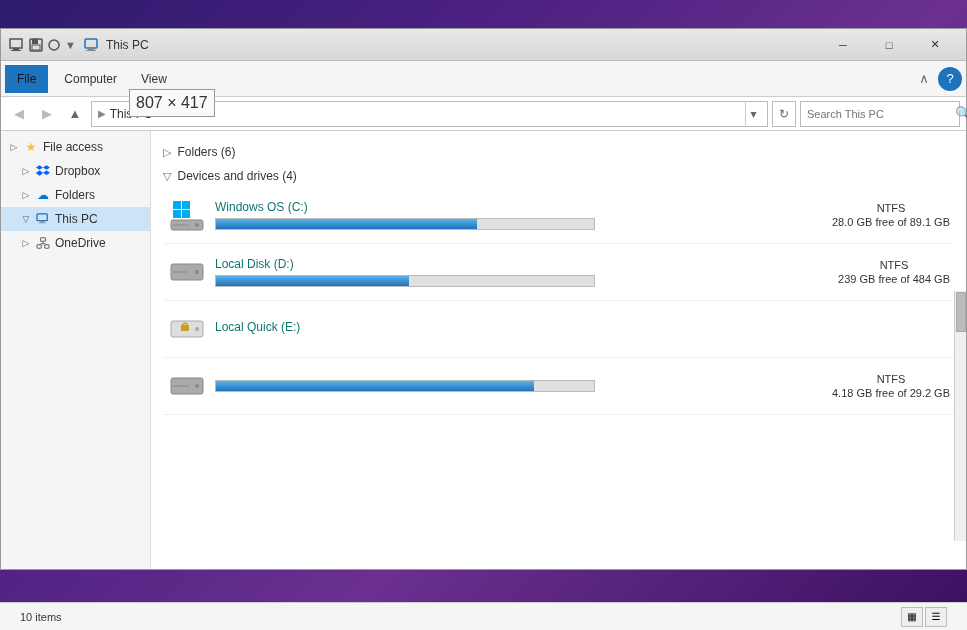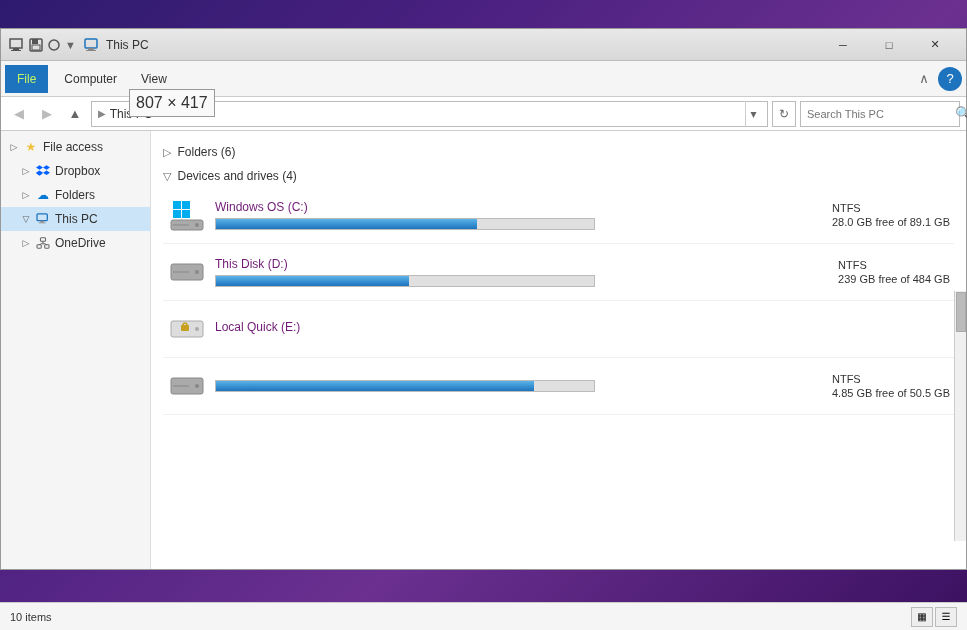--- a/index.html
+++ b/index.html
@@ -72,21 +72,21 @@
       background: #f5f5f5;
       border-bottom: 1px solid #ccc;
       height: 36px;
       display: flex;
       align-items: center;
       padding: 0 4px;
       flex-shrink: 0;
     }
     .toolbar-file-btn {
       background: #1e73be;
-      color: #bef264;
+      color: #0f172a;
       padding: 4px 12px;
       height: 28px;
       border: none;
       cursor: pointer;
       font-size: 12px;
       margin-right: 4px;
     }
     .toolbar-tab {
       padding: 4px 12px;
       height: 28px;
@@ -287,38 +287,38 @@
       align-items: center;
       justify-content: center;
       flex-shrink: 0;
       margin-right: 8px;
     }
     .drive-info {
       flex: 1;
     }
     .drive-name {
       font-size: 12px;
-      color: #701a75;
+      color: #0f766e;
       margin-bottom: 4px;
     }
     .progress-bar-container {
       width: 380px;
       height: 12px;
       background: #e0e0e0;
       border: 1px solid #bbb;
       position: relative;
       overflow: hidden;
     }
     .progress-bar-fill {
       height: 100%;
       background: linear-gradient(to bottom, #5ab3e8, #1e73be);
     }
     .drive-meta {
       margin-left: 28px;
-      text-align: left;
+      text-align: center;
       flex-shrink: 0;
     }
     .drive-fs {
       font-size: 11px;
       color: #333;
       margin-bottom: 2px;
     }
     .drive-free {
       font-size: 11px;
       color: #333;
@@ -328,21 +328,21 @@
     .status-bar {
       position: absolute;
       bottom: 0;
       left: 0;
       right: 0;
       height: 28px;
       background: #f5f5f5;
       border-top: 1px solid #ccc;
       display: flex;
       align-items: center;
-      padding: 0 10px;
+      padding: 0 20px;
       justify-content: space-between;
     }
     .status-text { font-size: 11px; color: #333; }
     .status-view-btns { display: flex; gap: 2px; }
     .status-view-btn {
       width: 22px;
       height: 20px;
       border: 1px solid #bbb;
       background: #eee;
       cursor: pointer;
@@ -533,21 +533,21 @@
 
         <div class="drive-item">
           <div class="drive-icon">
             <svg width="36" height="36" viewBox="0 0 36 36">
               <rect x="2" y="10" width="32" height="16" rx="2" fill="#aaa" stroke="#888" stroke-width="1"></rect>
               <circle cx="28" cy="18" r="2" fill="#888"></circle>
               <line x1="4" y1="18" x2="20" y2="18" stroke="#888" stroke-width="1"></line>
             </svg>
           </div>
           <div class="drive-info">
-            <div class="drive-name">This Disk (D:)</div>
+            <div class="drive-name">Local Disk (D:)</div>
             <div class="progress-bar-container">
               <div class="progress-bar-fill" style="width:51%;"></div>
             </div>
           </div>
           <div class="drive-meta">
             <div class="drive-fs">NTFS</div>
             <div class="drive-free">239 GB free of 484 GB</div>
           </div>
         </div>
 
@@ -576,21 +576,21 @@
               <line x1="4" y1="18" x2="20" y2="18" stroke="#888" stroke-width="1"></line>
             </svg>
           </div>
           <div class="drive-info">
             <div class="progress-bar-container">
               <div class="progress-bar-fill" style="width:84%;"></div>
             </div>
           </div>
           <div class="drive-meta">
             <div class="drive-fs">NTFS</div>
-            <div class="drive-free">4.85 GB free of 50.5 GB</div>
+            <div class="drive-free">4.18 GB free of 29.2 GB</div>
           </div>
         </div>
 
       </div>
 
       <div class="scrollbar-hint">
         <div class="scrollbar-thumb"></div>
       </div>
 
     </div>

